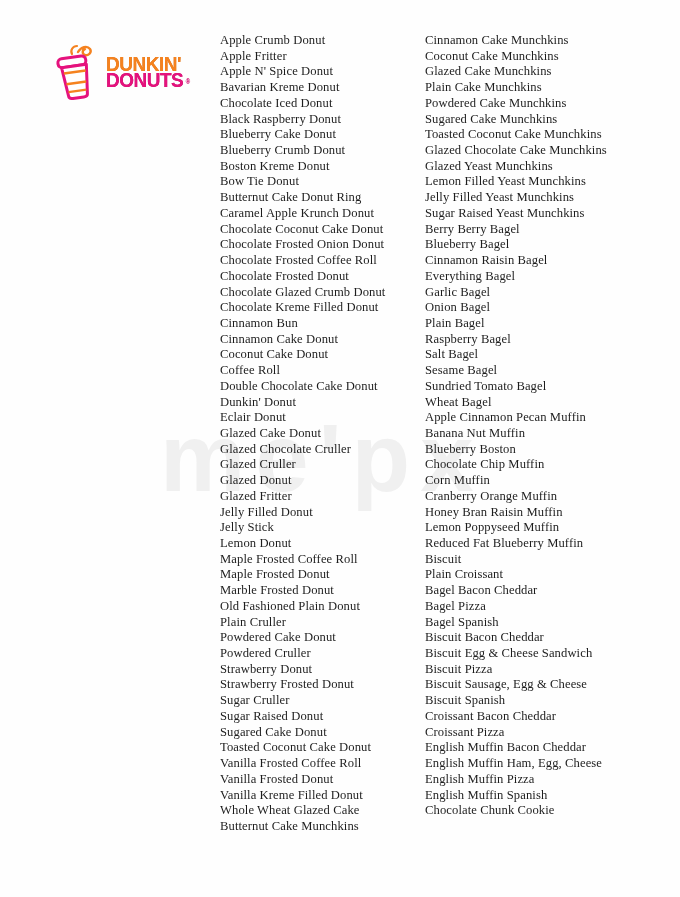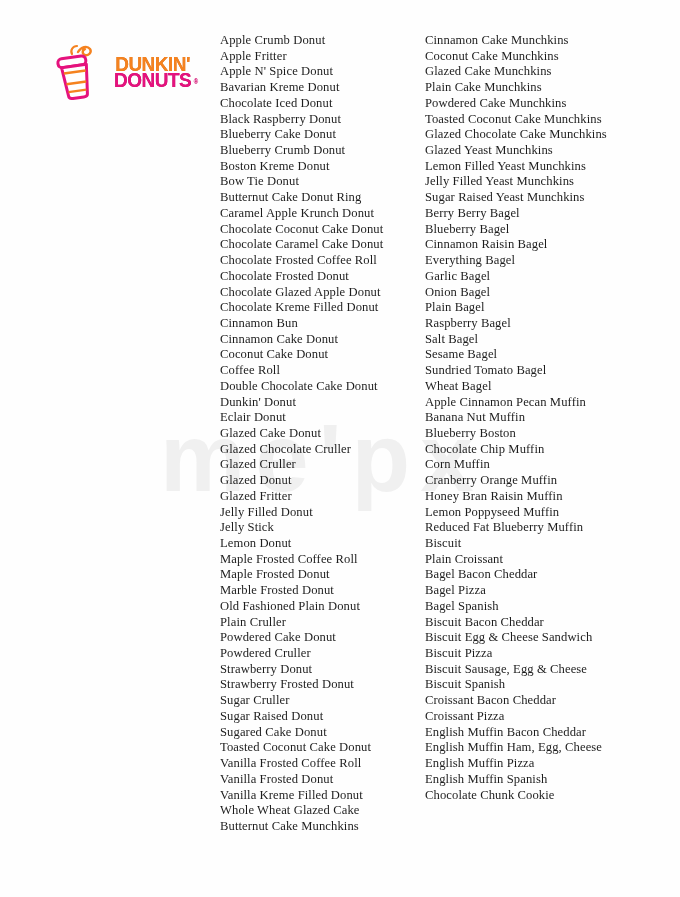--- a/index.html
+++ b/index.html
@@ -6,21 +6,21 @@
   body{
     width:680px;height:897px;position:relative;overflow:hidden;
     background:#ffffff;
     font-family:"Liberation Serif", serif;
   }
   .page{position:absolute;inset:0;background:#fefefe;}
 
   
   .logo{
     position:absolute;left:50px;top:40px;width:130px;height:64px;
-    display:flex;align-items:center;gap:14px;text-align:center;
+    display:flex;align-items:center;gap:6px;
   }
   .logo-cup{flex:0 0 auto;}
   .logo-text{
     display:flex;flex-direction:column;justify-content:center;
     font-family:"Liberation Sans", sans-serif;
     font-weight:800;font-size:19px;line-height:15px;
     letter-spacing:-0.5px;
     transform:scaleY(1.05);
   }
   .logo-line1{color:#F5821F;text-shadow:0 0 0.5px #c86a14;}
@@ -90,24 +90,24 @@
         <div class="menu-item">Bavarian Kreme Donut</div>
         <div class="menu-item">Chocolate Iced Donut</div>
         <div class="menu-item">Black Raspberry Donut</div>
         <div class="menu-item">Blueberry Cake Donut</div>
         <div class="menu-item">Blueberry Crumb Donut</div>
         <div class="menu-item">Boston Kreme Donut</div>
         <div class="menu-item">Bow Tie Donut</div>
         <div class="menu-item">Butternut Cake Donut Ring</div>
         <div class="menu-item">Caramel Apple Krunch Donut</div>
         <div class="menu-item">Chocolate Coconut Cake Donut</div>
-        <div class="menu-item">Chocolate Caramel Cake Donut</div>
+        <div class="menu-item">Chocolate Frosted Onion Donut</div>
         <div class="menu-item">Chocolate Frosted Coffee Roll</div>
         <div class="menu-item">Chocolate Frosted Donut</div>
-        <div class="menu-item">Chocolate Glazed Apple Donut</div>
+        <div class="menu-item">Chocolate Glazed Crumb Donut</div>
         <div class="menu-item">Chocolate Kreme Filled Donut</div>
         <div class="menu-item">Cinnamon Bun</div>
         <div class="menu-item">Cinnamon Cake Donut</div>
         <div class="menu-item">Coconut Cake Donut</div>
         <div class="menu-item">Coffee Roll</div>
         <div class="menu-item">Double Chocolate Cake Donut</div>
         <div class="menu-item">Dunkin' Donut</div>
         <div class="menu-item">Eclair Donut</div>
         <div class="menu-item">Glazed Cake Donut</div>
         <div class="menu-item">Glazed Chocolate Cruller</div>
@@ -135,20 +135,21 @@
         <div class="menu-item">Vanilla Kreme Filled Donut</div>
         <div class="menu-item">Whole Wheat Glazed Cake</div>
         <div class="menu-item">Butternut Cake Munchkins</div>
       </div>
     <div class="menu-col">
         <div class="menu-item">Cinnamon Cake Munchkins</div>
         <div class="menu-item">Coconut Cake Munchkins</div>
         <div class="menu-item">Glazed Cake Munchkins</div>
         <div class="menu-item">Plain Cake Munchkins</div>
         <div class="menu-item">Powdered Cake Munchkins</div>
+        <div class="menu-item">Sugared Cake Munchkins</div>
         <div class="menu-item">Toasted Coconut Cake Munchkins</div>
         <div class="menu-item">Glazed Chocolate Cake Munchkins</div>
         <div class="menu-item">Glazed Yeast Munchkins</div>
         <div class="menu-item">Lemon Filled Yeast Munchkins</div>
         <div class="menu-item">Jelly Filled Yeast Munchkins</div>
         <div class="menu-item">Sugar Raised Yeast Munchkins</div>
         <div class="menu-item">Berry Berry Bagel</div>
         <div class="menu-item">Blueberry Bagel</div>
         <div class="menu-item">Cinnamon Raisin Bagel</div>
         <div class="menu-item">Everything Bagel</div>

